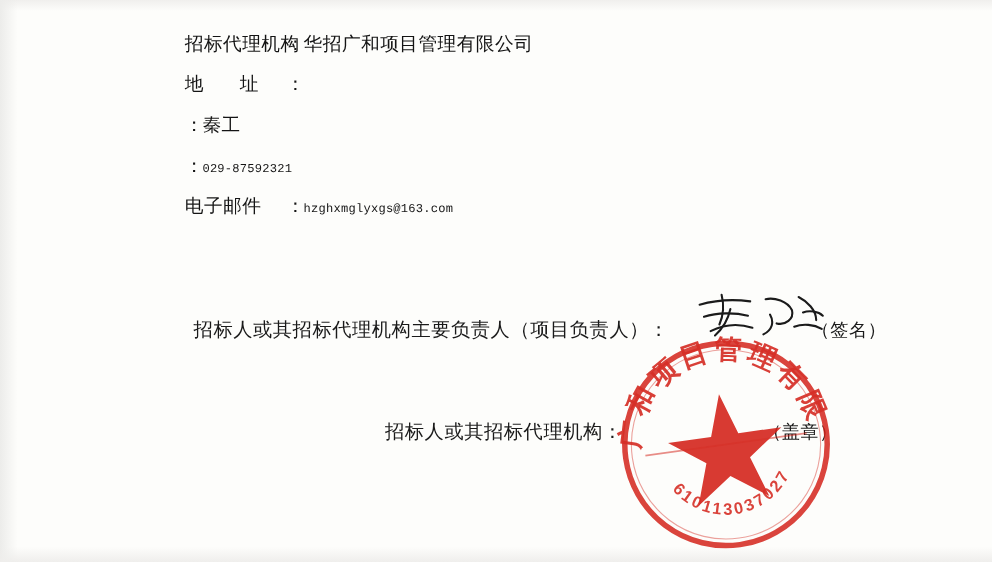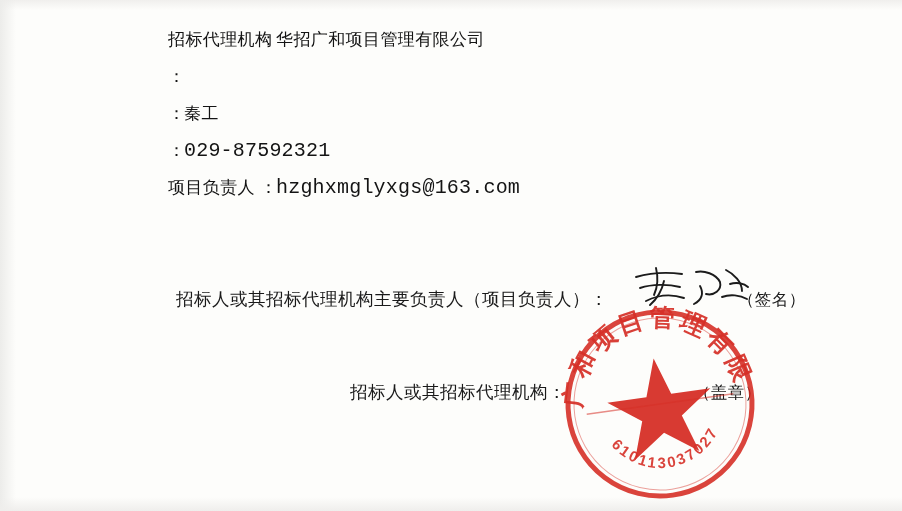--- a/index.html
+++ b/index.html
@@ -51,21 +51,21 @@
     font-size: 17px;
     color: #141414;
   }
   .c-value {
     font-size: 17px;
     color: #141414;
     white-space: pre;
   }
   .c-value.mono {
     font-family: "Liberation Mono", "DejaVu Sans Mono", monospace;
-    font-size: 20px;
+    font-size: 11px;
     letter-spacing: 0.2px;
   }
 
   
   .sig-line-1 {
     position: absolute;
     left: 176px;
     top: 287px;
     font-size: 17.5px;
     letter-spacing: 0.5px;
@@ -144,35 +144,36 @@
 
   <div class="contact-block">
 
     <div class="contact-row">
       <span class="c-label">招标代理机构</span>
       <span class="c-colon">：</span>
       <span class="c-value">华招广和项目管理有限公司</span>
     </div>
 
     <div class="contact-row">
+      <span class="c-label">地       址</span>
       <span class="c-colon">：</span>
     </div>
 
     <div class="contact-row">
       <span class="c-colon">：</span>
       <span class="c-value">秦工</span>
     </div>
 
     <div class="contact-row">
       <span class="c-colon">：</span>
       <span class="c-value mono">029-87592321</span>
     </div>
 
     <div class="contact-row">
-      <span class="c-label">项目负责人</span>
+      <span class="c-label">电子邮件</span>
       <span class="c-colon">：</span>
       <span class="c-value mono">hzghxmglyxgs@163.com</span>
     </div>
 
   </div>
 
   <div class="sig-line-1">
     <span>招标人或其招标代理机构主要负责人（项目负责人）：</span>
     <span class="sig-fill"></span>
     <span class="paren">（签名）</span>

